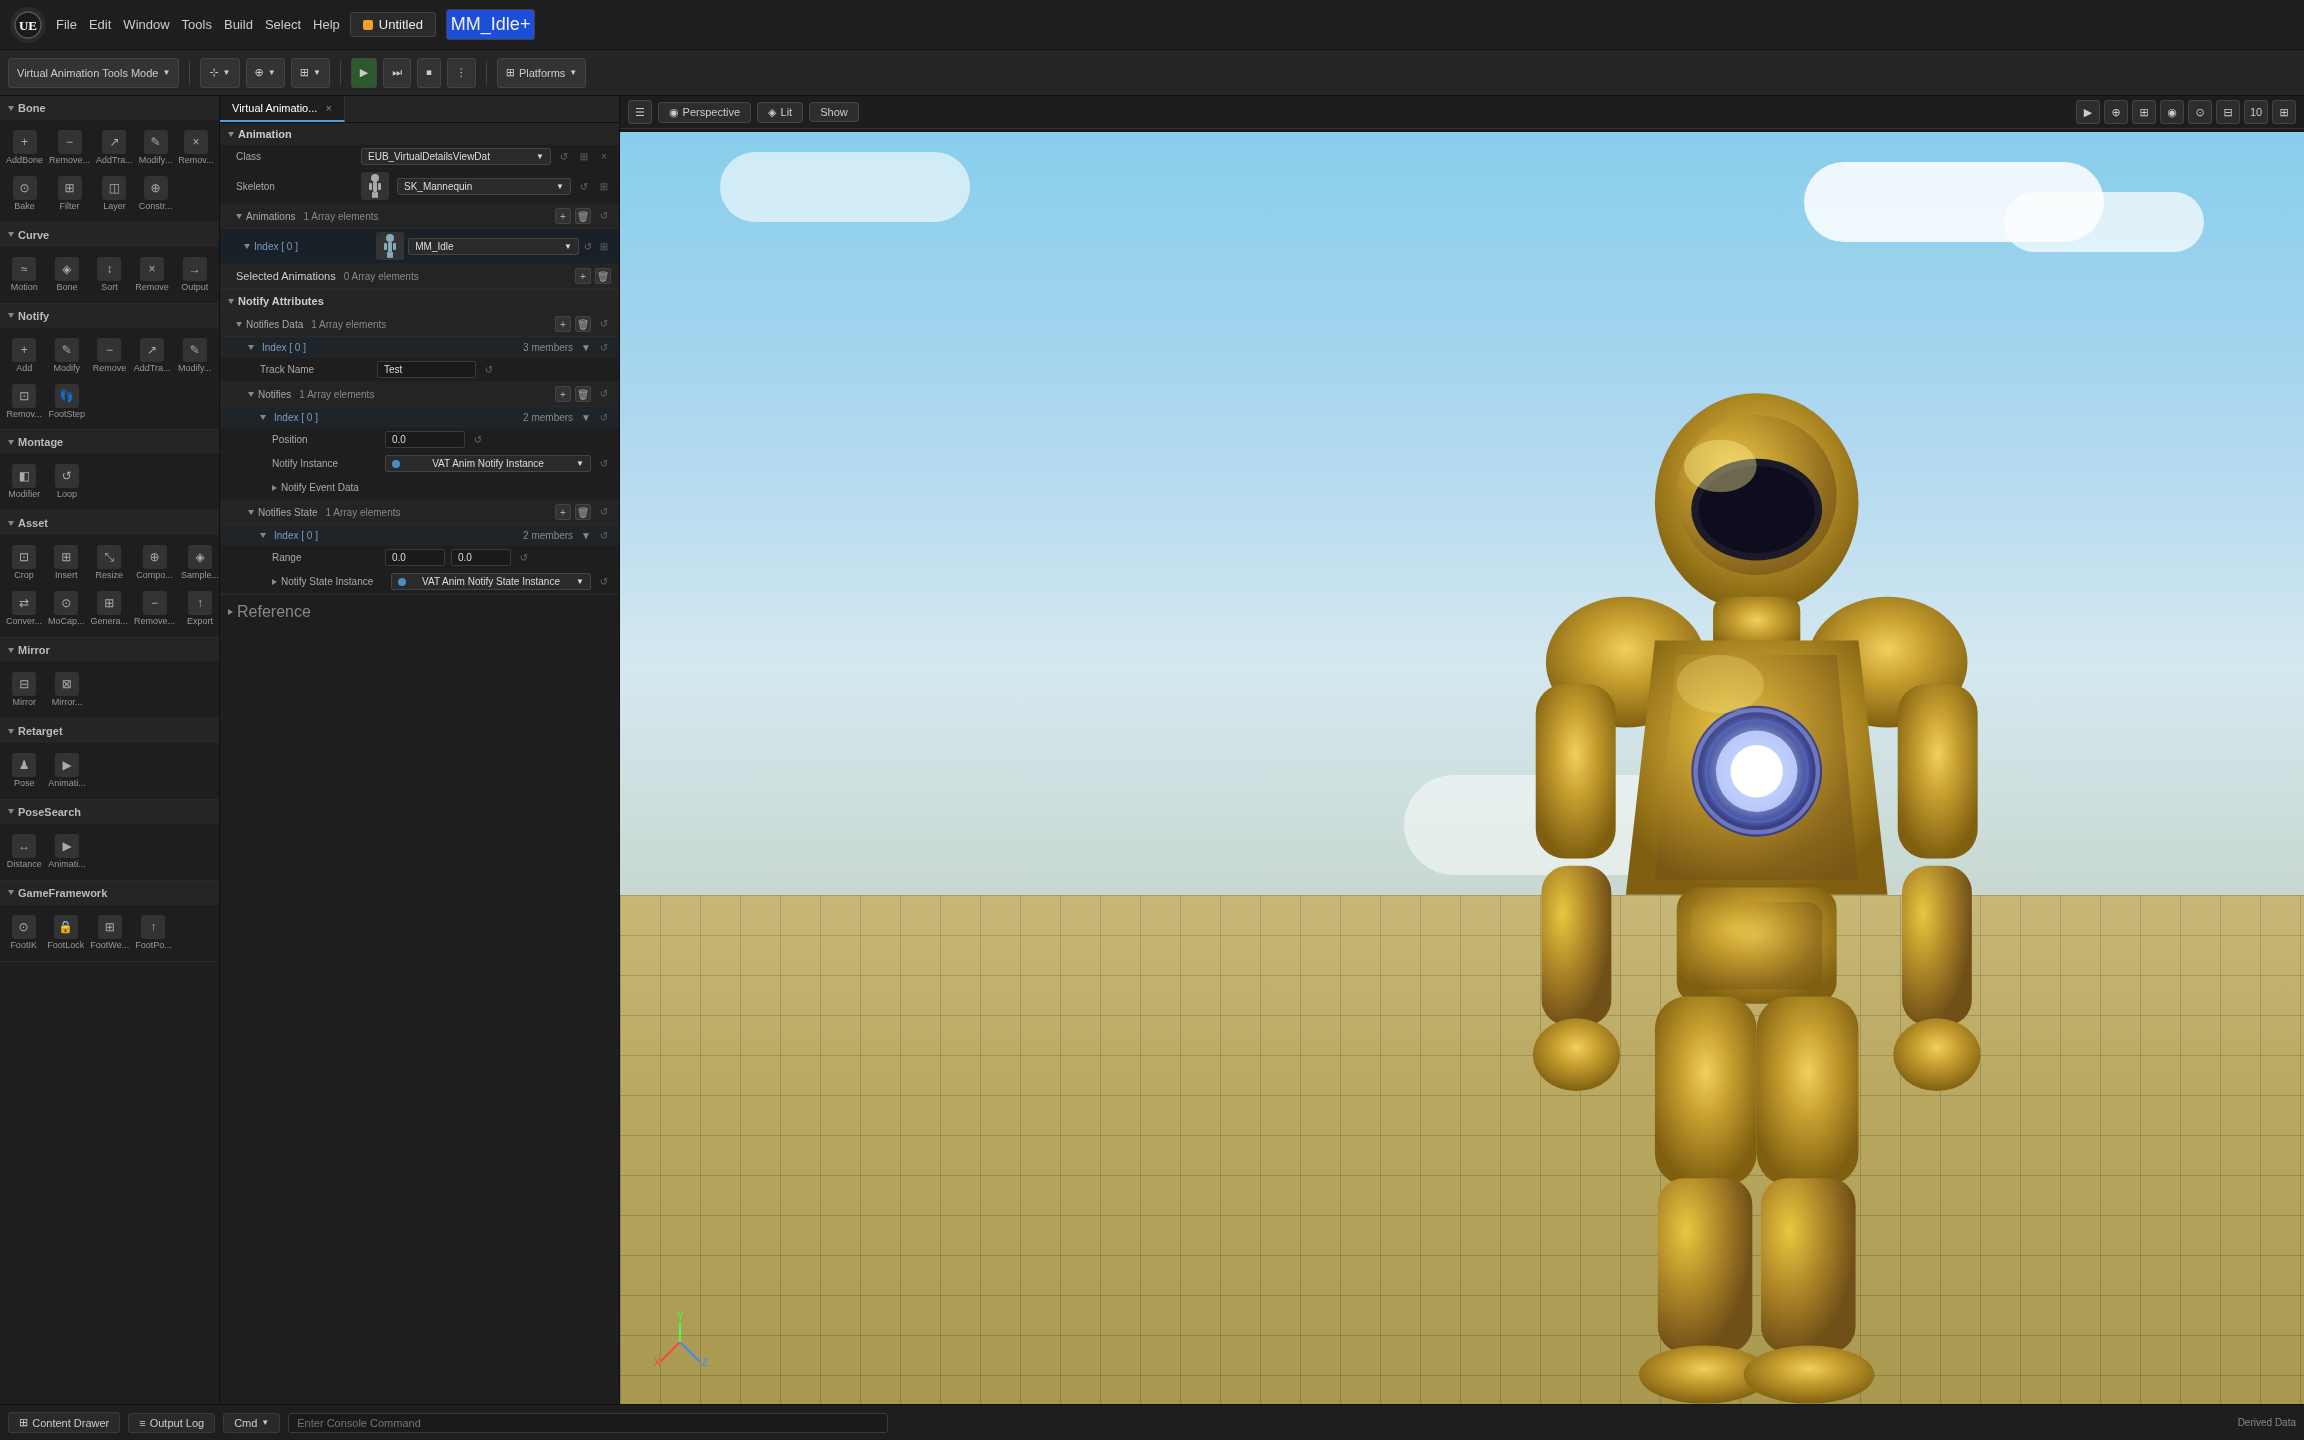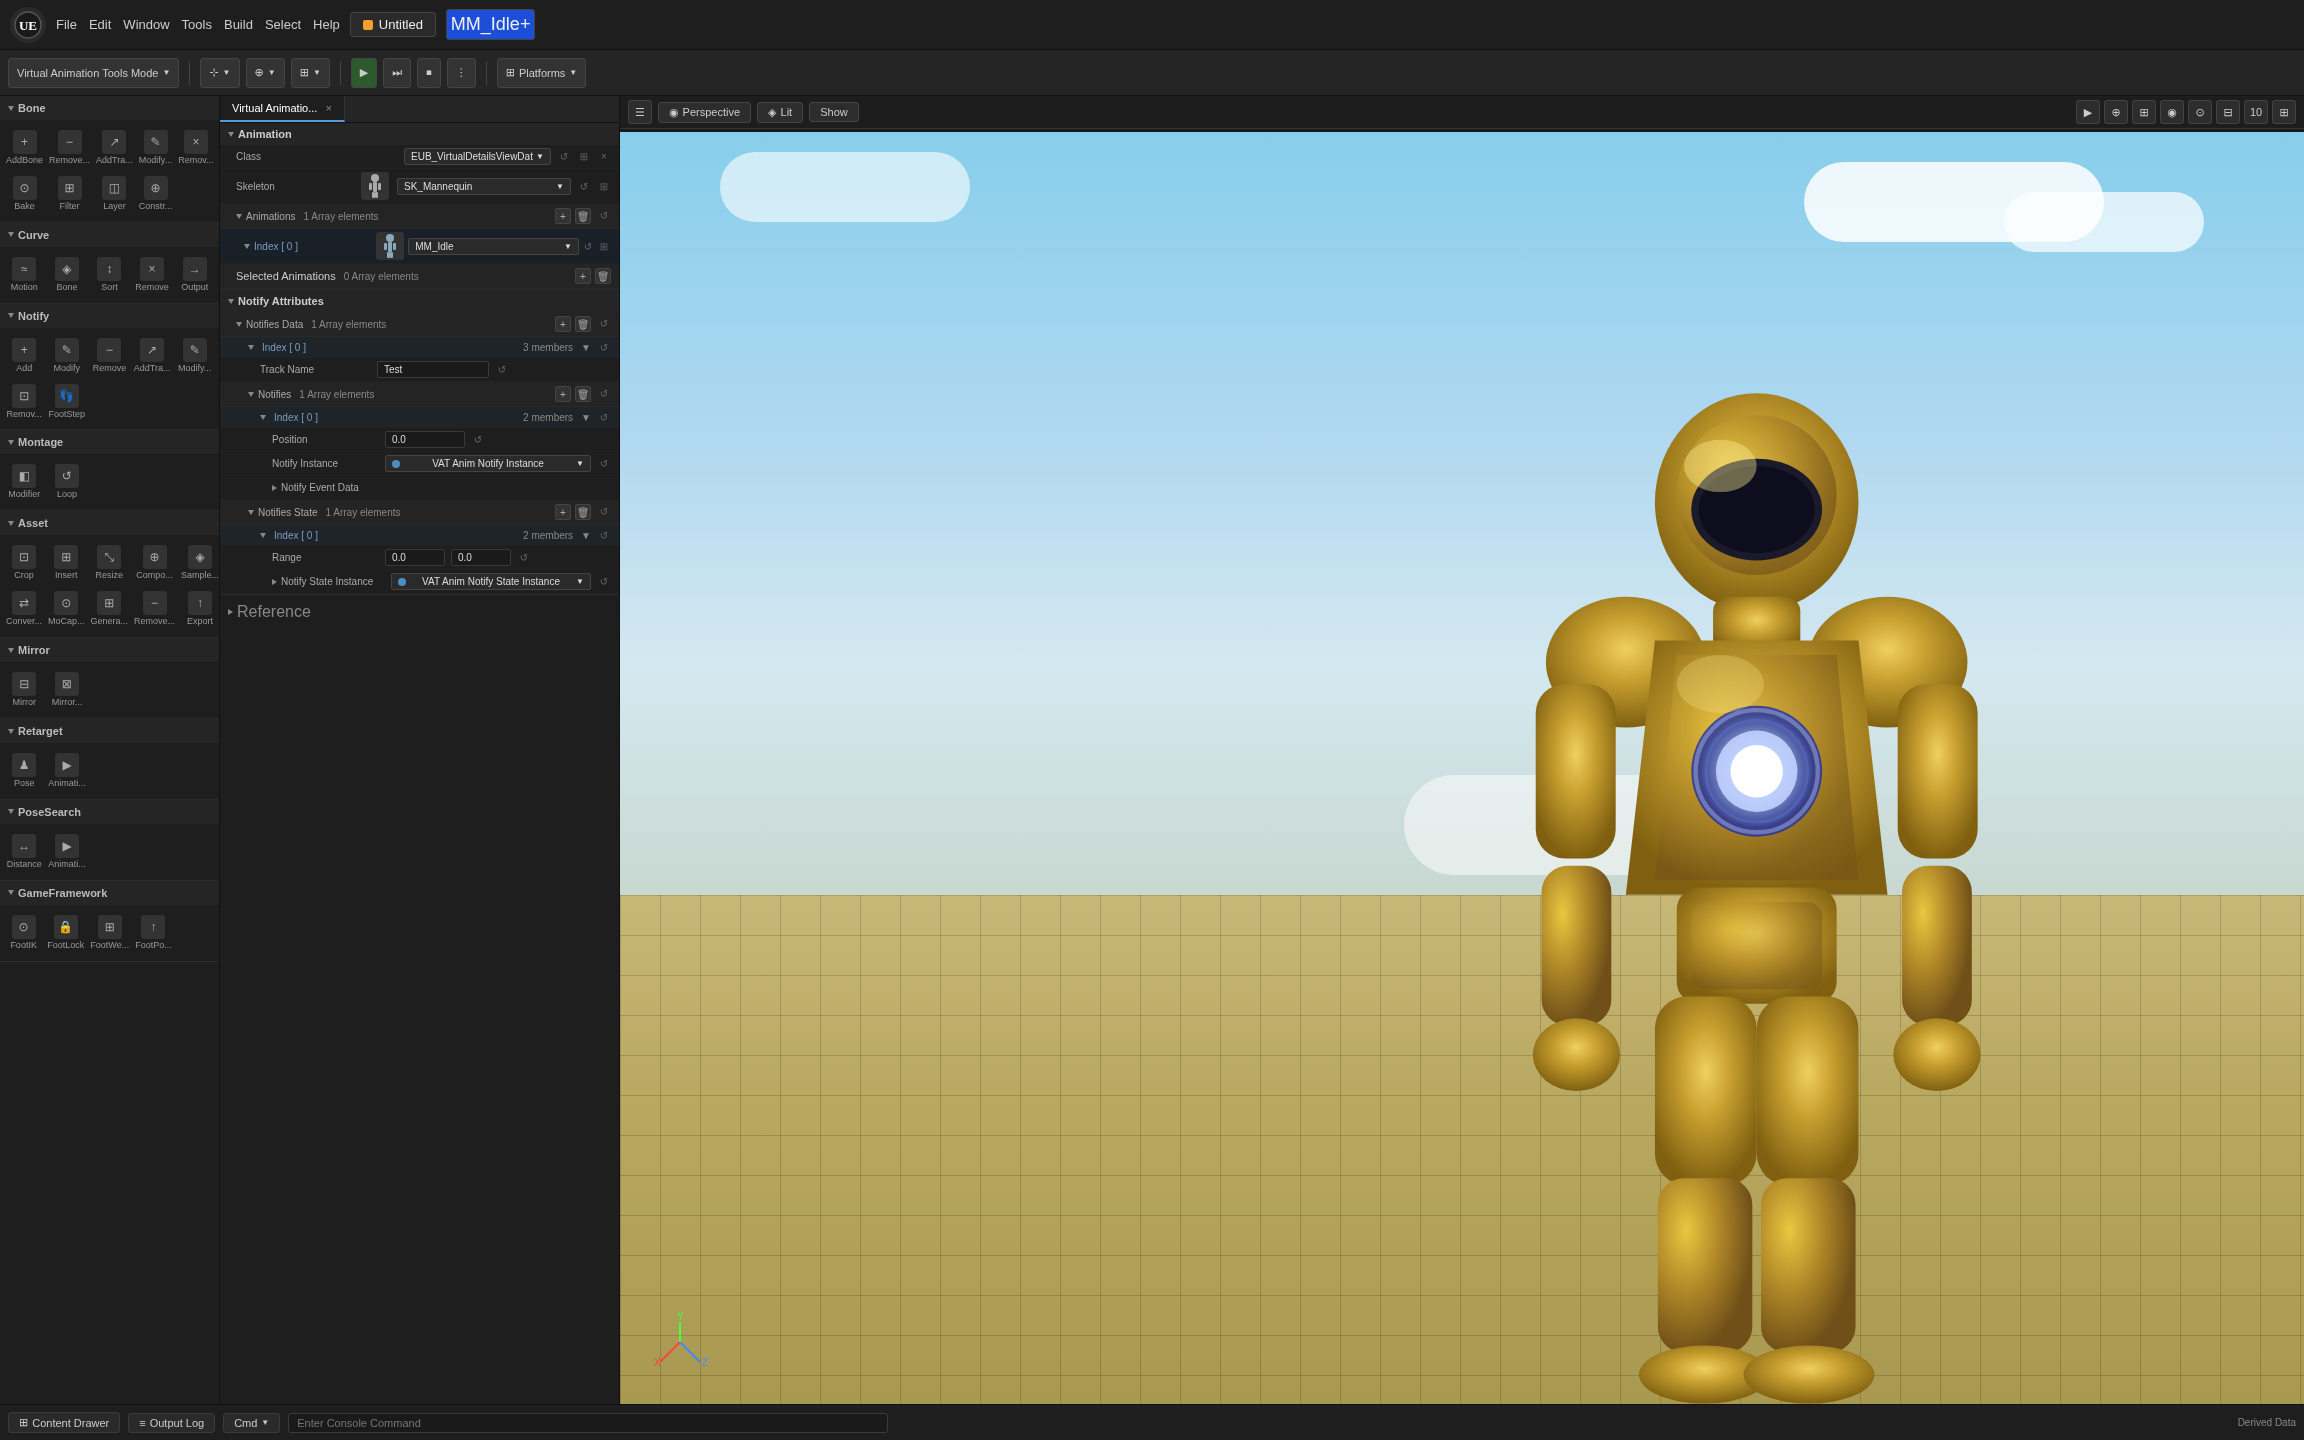--- a/index.html
+++ b/index.html
@@ -433,21 +433,21 @@
 
       <div class="prop-section">
         <div class="prop-section-header">
           <span class="tri-down-sm"></span>
           <span>Animation</span>
         </div>
 
         <div class="prop-row" style="padding-left:16px;">
           <span class="prop-label">Class</span>
           <div class="prop-value">
-            <div class="prop-dropdown" style="flex:1; font-size:10px;margin-left:43px;">
+            <div class="prop-dropdown" style="flex:1; font-size:10px;">
               <span>EUB_VirtualDetailsViewDat</span>
               <span style="font-size:8px;">▼</span>
             </div>
             <button class="reset-btn">↺</button>
             <button class="reset-btn">⊞</button>
             <button class="reset-btn">×</button>
           </div>
         </div>
 
         <div class="prop-row" style="padding-left:16px;">
@@ -539,21 +539,21 @@
           <span class="tri-down-sm"></span>
           <span class="index-label" style="margin-left:4px;">Index [ 0 ]</span>
           <span class="index-members">3 members</span>
           <span class="chevron" style="margin-left:4px;">▼</span>
           <button class="reset-btn">↺</button>
         </div>
 
         <div class="prop-row" style="padding-left:40px;">
           <span class="prop-label">Track Name</span>
           <div class="prop-value">
-            <input class="prop-input" value="Test" style="width: 112px;">
+            <input class="prop-input" value="Test" style="width: 99px;">
             <button class="reset-btn">↺</button>
           </div>
         </div>
 
         <div class="array-header" style="padding-left:28px;">
           <span class="tri-down-sm"></span>
           <span class="array-label" style="margin-left:4px;">Notifies</span>
           <span class="array-count" style="margin-left:8px;">1 Array elements</span>
           <div style="flex:1;"></div>
           <div class="array-actions">

